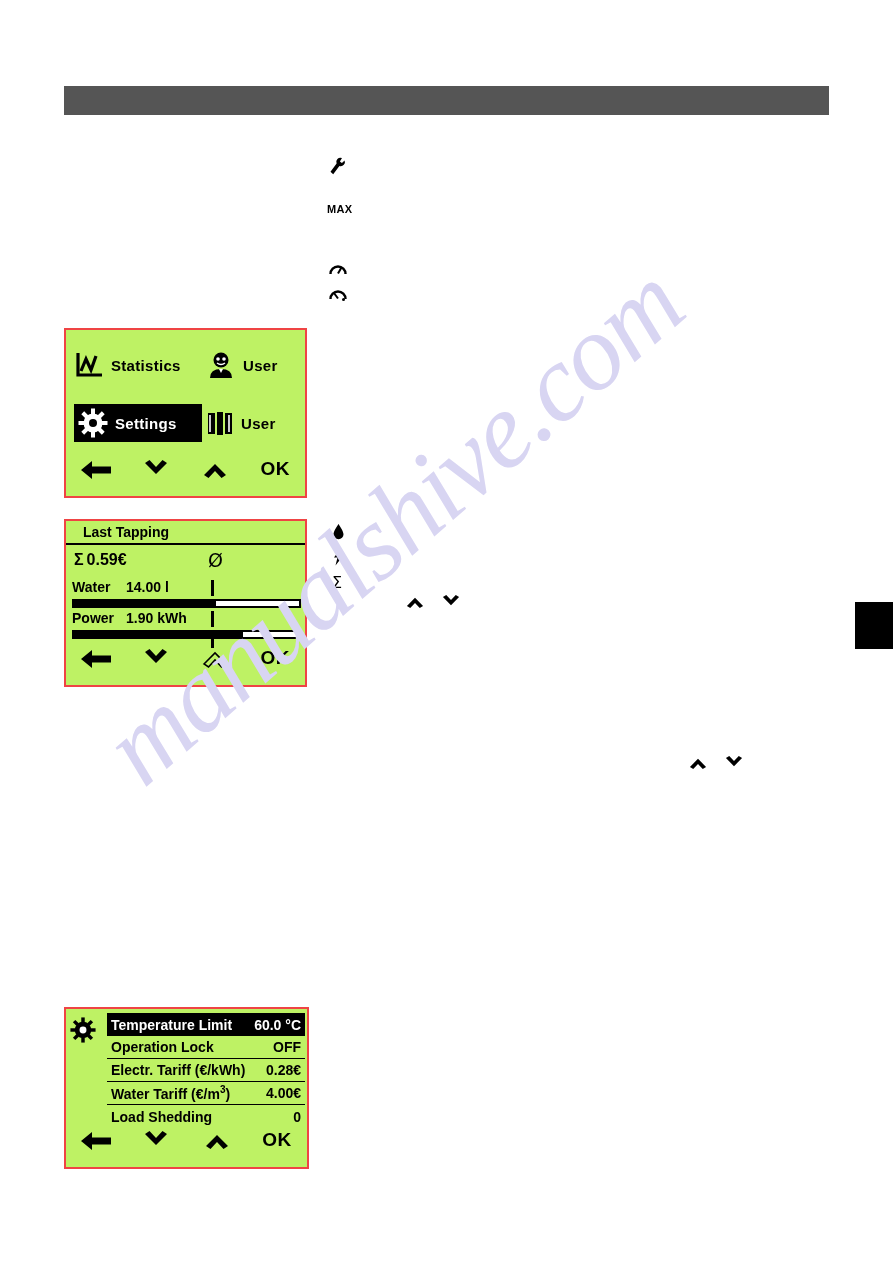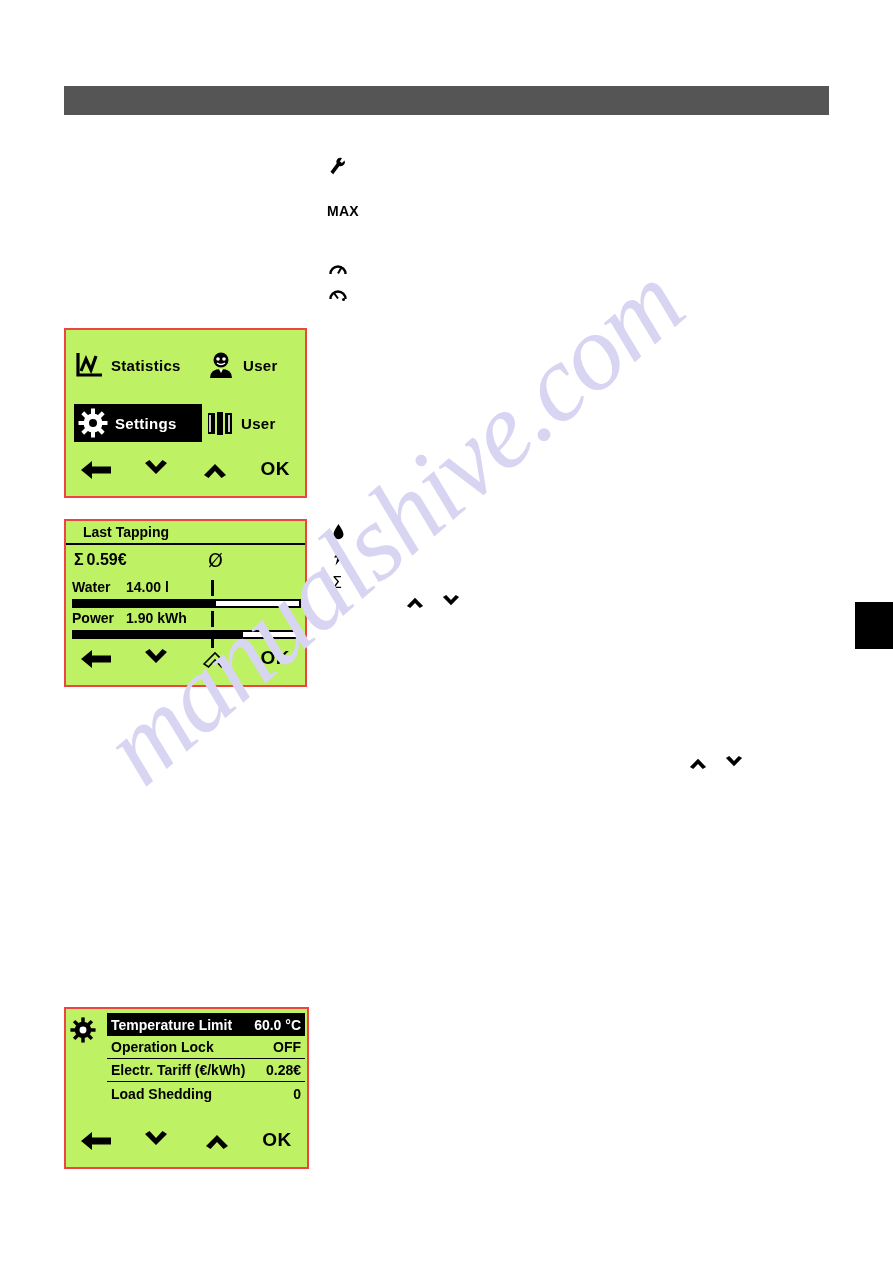--- a/index.html
+++ b/index.html
@@ -449,20 +449,24 @@
     <div class="set-row">
       <span>Operation Lock</span>
       <span class="s-val">OFF</span>
     </div>
 
     <div class="set-row">
       <span>Electr. Tariff (€/kWh)</span>
       <span class="s-val">0.28€</span>
     </div>
 
+    <div class="set-row">
+      <span><span>Water Tariff (€/m</span><span class="sup">3</span><span>)</span></span>
+      <span class="s-val">4.00€</span>
+    </div>
 
     <div class="set-row">
       <span>Load Shedding</span>
       <span class="s-val">0</span>
     </div>
   </div>
 
   <div class="navrow">
     <span>
       <svg width="34" height="24" viewBox="0 0 34 24">
@@ -482,21 +486,21 @@
     <span class="nav-ok">OK</span>
   </div>
 </div>
 
 <span class="float-icon" style="left:328px; top:156px;">
   <svg width="20" height="22" viewBox="0 0 20 22">
     <path d="M14 2 A4.2 4.2 0 0 0 8.6 7.6 L2.5 15.8 L5.2 18.2 L11.4 10 A4.2 4.2 0 0 0 16.6 4.4 L13.9 7 L11.9 5.4 Z" fill="#000"></path>
   </svg>
 </span>
 
-<span class="float-icon" style="left:327px; top:203px; font-size:14px; font-weight:bold; letter-spacing:.3px;">MAX</span>
+<span class="float-icon" style="left:327px; top:203px; font-size:11px; font-weight:bold; letter-spacing:.3px;">MAX</span>
 
 <span class="float-icon" style="left:329px; top:261px;">
   <svg width="18" height="16" viewBox="0 0 18 16">
     <path d="M1.5 13 A7.5 7.5 0 0 1 16.5 13" stroke="#000" stroke-width="2.4" fill="none"></path>
     <path d="M9 12.5 L12.5 6.5" stroke="#000" stroke-width="2" fill="none"></path>
   </svg>
 </span>
 
 <span class="float-icon" style="left:329px; top:286px;">
   <svg width="18" height="16" viewBox="0 0 18 16">

